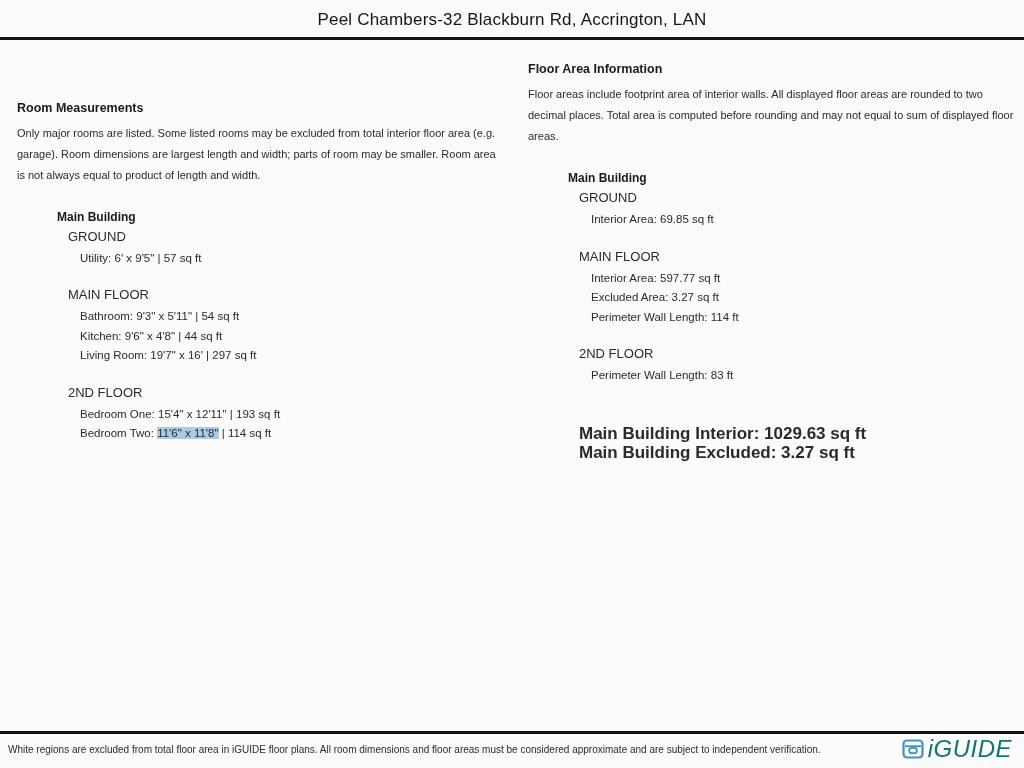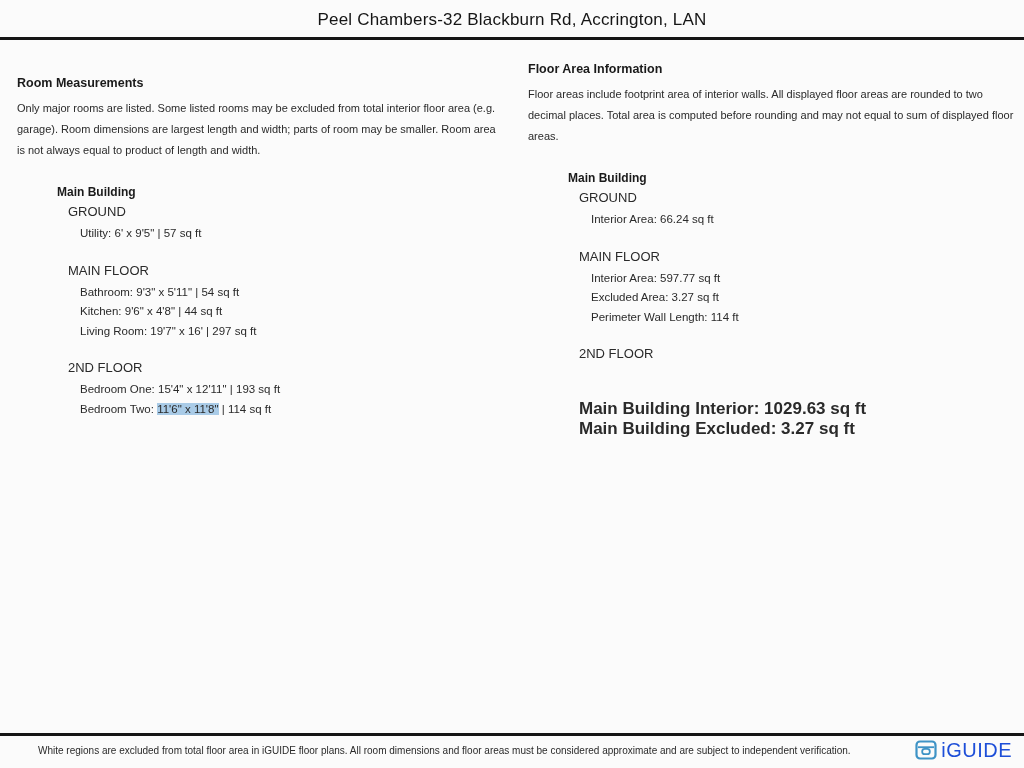--- a/index.html
+++ b/index.html
@@ -96,28 +96,29 @@
 
   
   footer { position: absolute; left: 0; right: 0; bottom: 0; }
   .footer-rule { border: none; border-top: 3px solid #151515; width: 100%; }
   .footer-row {
     display: flex;
     justify-content: space-between;
     align-items: center;
     padding: 3px 12px 7px 8px;
   }
-  .disclaimer { font-size: 10px; color: #2a2a2a; margin-left: 30px; }
+  .disclaimer { font-size: 10px; color: #2a2a2a; }
   .logo { display: flex; align-items: center; gap: 4px; color: #3e93c6; }
   .logo svg { display: block; }
   .logo-text {
-    font-size: 20px;
+    font-size: 24px;
     letter-spacing: 0.5px;
-    color: #1d4ed8;
+    color: #0f766e;
     line-height: 1;
+    font-style: italic;
   }
 </style>
 </head>
 <body>
 
 <div class="page">
 
   <header>
     <h1 class="title">Peel Chambers-32 Blackburn Rd, Accrington, LAN</h1>
     <div class="title-rule"></div>
@@ -154,32 +155,33 @@
 
     <section class="col right">
       <h3 class="section-heading">Floor Area Information</h3>
       <p class="section-desc">Floor areas include footprint area of interior walls. All displayed floor areas are rounded to two decimal places. Total area is computed before rounding and may not equal to sum of displayed floor areas.</p>
 
       <div class="building">
         <div class="building-name">Main Building</div>
 
         <div class="floor">
           <div class="floor-name">GROUND</div>
-          <div class="stat-line">Interior Area: 66.24 sq ft</div>
+          <div class="stat-line">Interior Area: 69.85 sq ft</div>
         </div>
 
         <div class="floor">
           <div class="floor-name">MAIN FLOOR</div>
           <div class="stat-line">Interior Area: 597.77 sq ft</div>
           <div class="stat-line">Excluded Area: 3.27 sq ft</div>
           <div class="stat-line">Perimeter Wall Length: 114 ft</div>
         </div>
 
         <div class="floor">
           <div class="floor-name">2ND FLOOR</div>
+          <div class="stat-line">Perimeter Wall Length: 83 ft</div>
         </div>
       </div>
 
       <div class="totals">
         <div class="total-line">Main Building Interior: 1029.63 sq ft</div>
         <div class="total-line">Main Building Excluded: 3.27 sq ft</div>
       </div>
     </section>
   </div>
 

